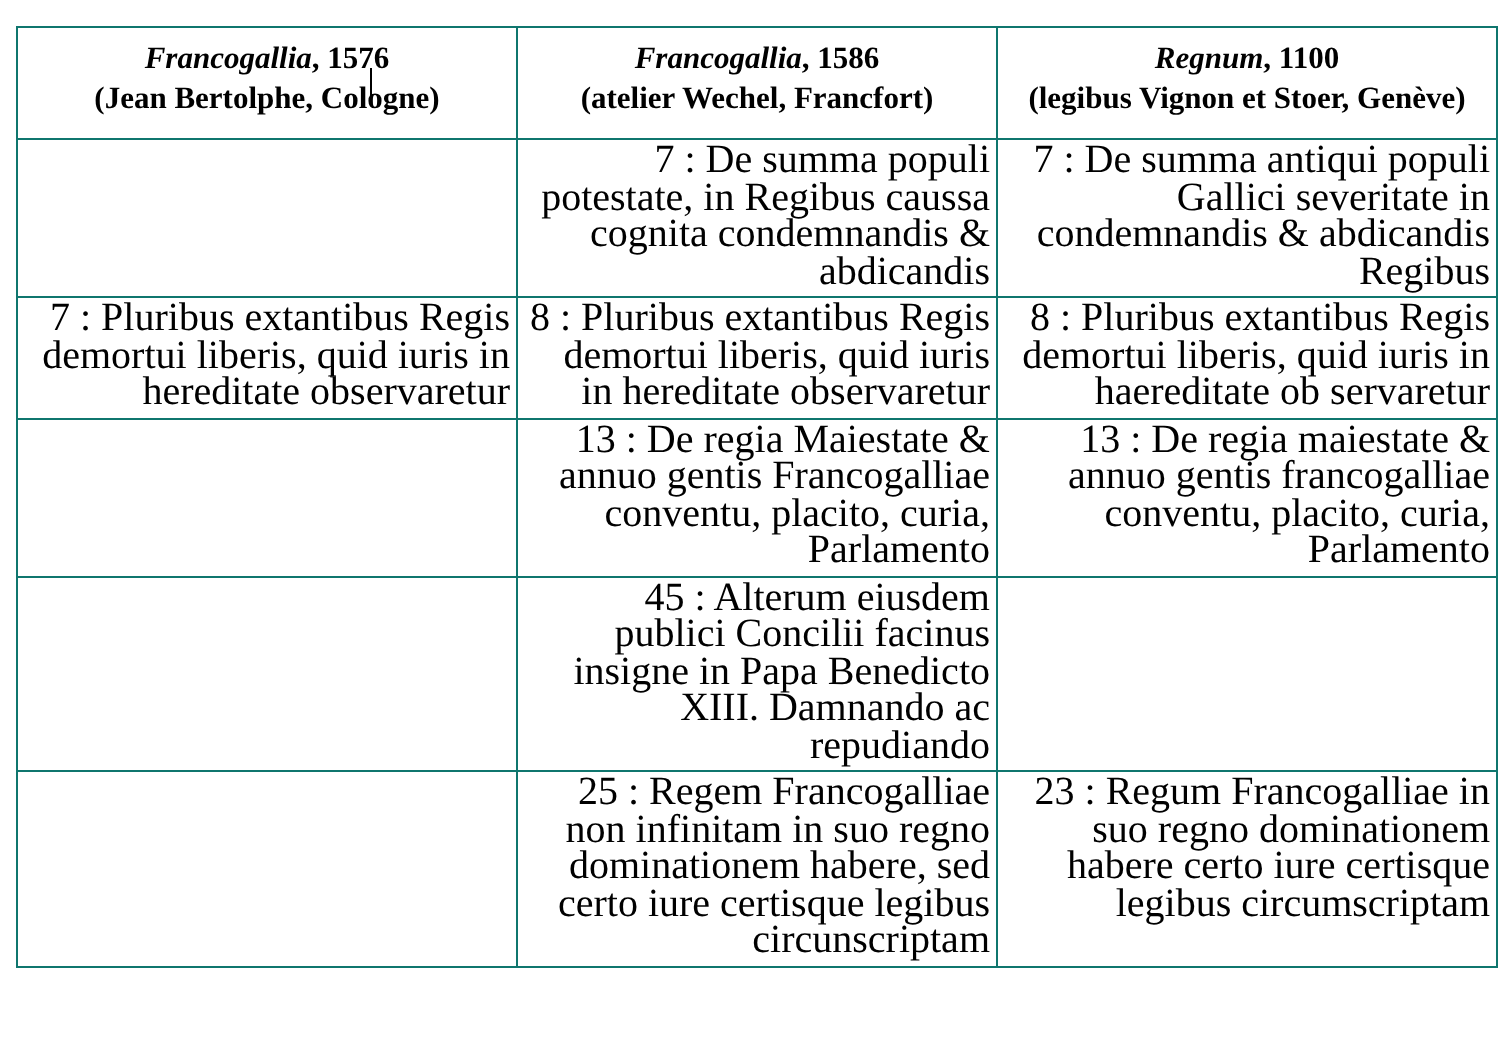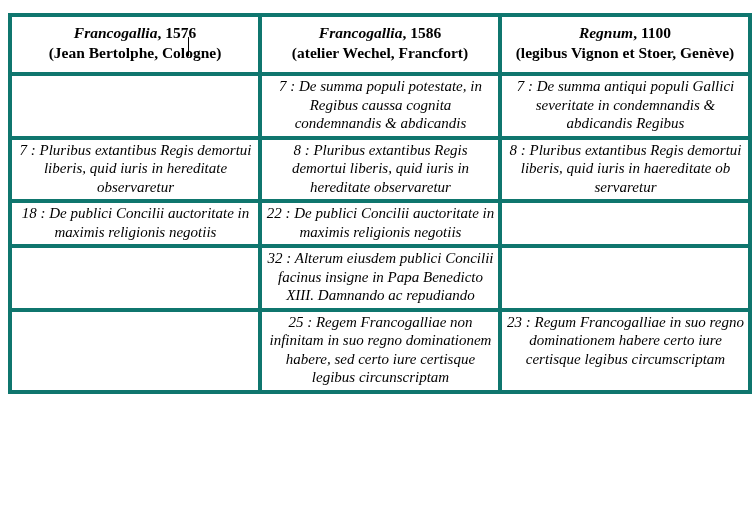--- a/index.html
+++ b/index.html
@@ -21,44 +21,43 @@
   }
   table.comparison-table {
     border-collapse: collapse;
     table-layout: fixed;
     width: 740px;
   }
   col.c1 { width: 250px; }
   col.c2 { width: 240px; }
   col.c3 { width: 250px; }
   th, td {
-    border: 4px solid #0f766e;
+    border: 1px solid #0f766e;
     vertical-align: top;
     box-sizing: border-box;
   }
   th {
     font-size: 15.5px;
     line-height: 20px;
     font-weight: bold;
     text-align: center;
     padding: 6px 1px 9px 1px;
     position: relative;
   }
   th .book-title {
     font-style: italic;
   }
   th .header-subtitle {
     white-space: nowrap;
   }
   td {
-    font-size: 15px;
+    font-size: 20px;
     line-height: 18.5px;
     padding: 1px 3px 3px 4px;
-    text-align: center;
-    font-style: italic;
+    text-align: right;
   }
   .text-cursor {
     position: absolute;
     left: 176px;
     top: 20px;
     width: 1px;
     height: 19px;
     background: #000000;
   }
 </style>
@@ -94,27 +93,27 @@
         <td></td>
         <td>7 : De summa populi potestate, in Regibus caussa cognita condemnandis &amp; abdicandis</td>
         <td>7 : De summa antiqui populi Gallici severitate in condemnandis &amp; abdicandis Regibus</td>
       </tr>
       <tr>
         <td>7 : Pluribus extantibus Regis demortui liberis, quid iuris in hereditate observaretur</td>
         <td>8 : Pluribus extantibus Regis demortui liberis, quid iuris in hereditate observaretur</td>
         <td>8 : Pluribus extantibus Regis demortui liberis, quid iuris in haereditate ob servaretur</td>
       </tr>
       <tr>
-        <td>18 : De publici Concilii auctoritate in maximis religionis negotiis</td>
-        <td>22 : De publici Concilii auctoritate in maximis religionis negotiis</td>
         <td></td>
+        <td>13 : De regia Maiestate &amp; annuo gentis Francogalliae conventu, placito, curia, Parlamento</td>
+        <td>13 : De regia maiestate &amp; annuo gentis francogalliae conventu, placito, curia, Parlamento</td>
       </tr>
       <tr>
         <td></td>
-        <td>32 : Alterum eiusdem publici Concilii facinus insigne in Papa Benedicto XIII. Damnando ac repudiando</td>
+        <td>45 : Alterum eiusdem publici Concilii facinus insigne in Papa Benedicto XIII. Damnando ac repudiando</td>
         <td></td>
       </tr>
       <tr>
         <td></td>
         <td>25 : Regem Francogalliae non infinitam in suo regno dominationem habere, sed certo iure certisque legibus circunscriptam</td>
         <td>23 : Regum Francogalliae in suo regno dominationem habere certo iure certisque legibus circumscriptam</td>
       </tr>
     </tbody>
   </table>
 </div>

